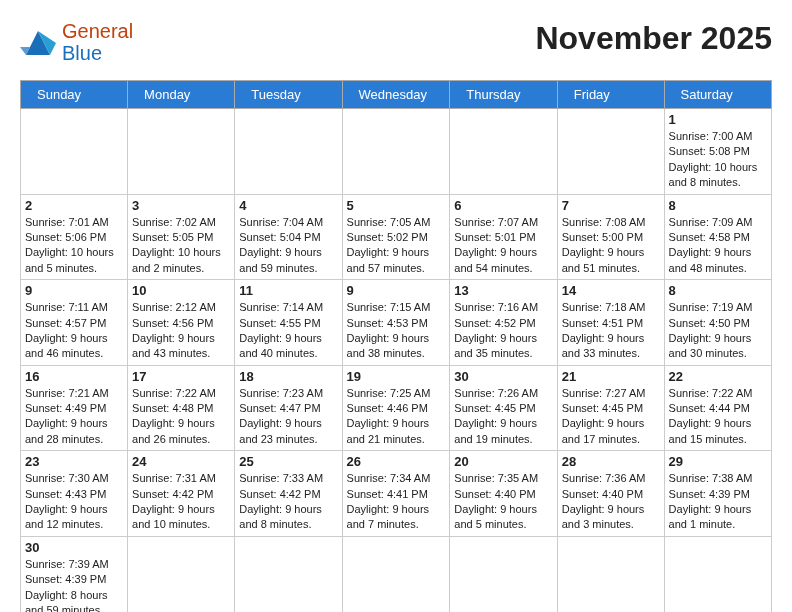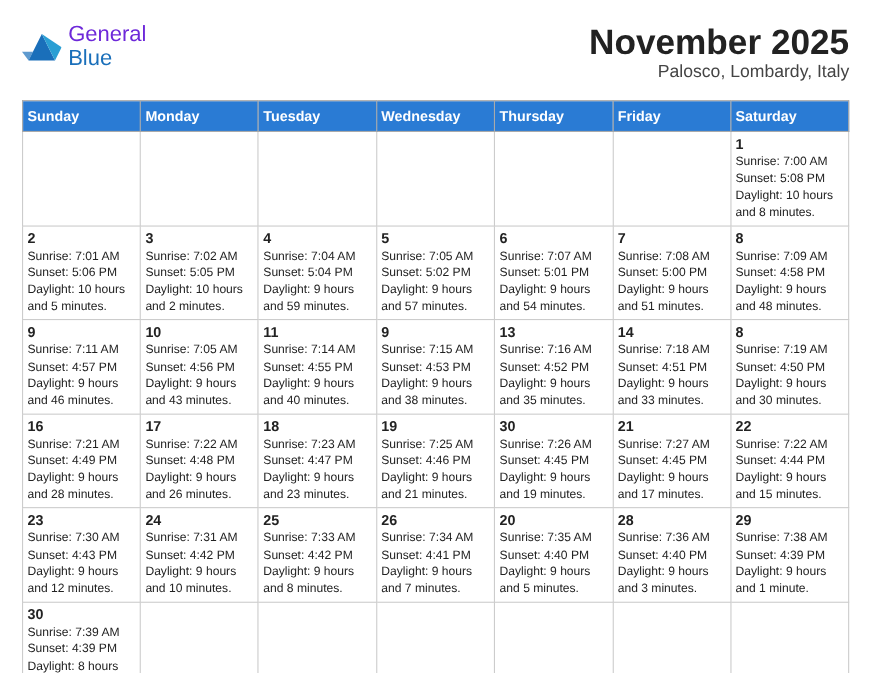--- a/index.html
+++ b/index.html
@@ -18,47 +18,47 @@
     }
     .logo {
       display: flex;
       align-items: center;
       gap: 6px;
     }
     .logo-text {
       font-size: 20px;
       line-height: 1.1;
     }
-    .logo-general { color: #6d28d9; font-weight: normal; }
+    .logo-general { color: #c2410c; font-weight: normal; }
     .logo-blue { color: #1a6fba; font-weight: normal; }
     .logo-icon {
       width: 36px;
       height: 30px;
     }
-    .title-block { text-align: right; }
+    .title-block { text-align: center; }
     .month-title {
       font-size: 32px;
       font-weight: bold;
       color: #222;
     }
     .location-title {
       font-size: 16px;
       color: #444;
     }
     .calendar {
       width: 100%;
       border-collapse: collapse;
       border: 1px solid #bbb;
     }
     .calendar th {
       background: #2a7bd4;
       color: #fff;
       font-size: 13px;
-      font-weight: bold;
-      padding: 6px 4px;
+      font-weight: normal;
+      padding: 6px 16px;
       text-align: left;
       border: 1px solid #aaa;
     }
     .calendar td {
       vertical-align: top;
       border: 1px solid #ccc;
       padding: 3px 4px;
       font-size: 9.5px;
       color: #222;
       width: 108px;
@@ -94,21 +94,20 @@
       <polygon points="18,4 30,28 36,16" fill="#2a9fd4"></polygon>
       <polygon points="0,20 10,20 6,28" fill="#1a6fba" opacity="0.7"></polygon>
     </svg>
     <div class="logo-text">
       <span class="logo-general">General</span><br>
       <span class="logo-blue">Blue</span>
     </div>
   </div>
   <div class="title-block">
     <div class="month-title">November 2025</div>
-    <div class="location-title">Palosco, Lombardy, Italy</div>
   </div>
 </div>
 
 <table class="calendar">
   <thead>
     <tr>
     <th>Sunday</th>
         <th>Monday</th>
         <th>Tuesday</th>
         <th>Wednesday</th>
@@ -187,21 +186,21 @@
       <tr class="week-row">
         <td>
           <span class="day-number">9</span>
           <div class="day-info">Sunrise: 7:11 AM
 Sunset: 4:57 PM
 Daylight: 9 hours
 and 46 minutes.</div>
         </td>
         <td>
           <span class="day-number">10</span>
-          <div class="day-info">Sunrise: 7:05 AM
+          <div class="day-info">Sunrise: 2:12 AM
 Sunset: 4:56 PM
 Daylight: 9 hours
 and 43 minutes.</div>
         </td>
         <td>
           <span class="day-number">11</span>
           <div class="day-info">Sunrise: 7:14 AM
 Sunset: 4:55 PM
 Daylight: 9 hours
 and 40 minutes.</div>

